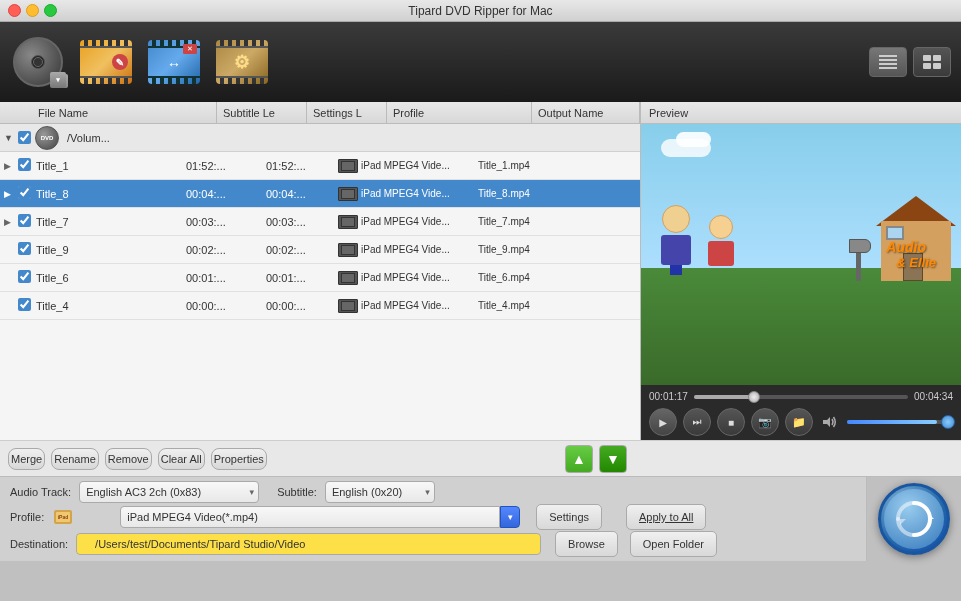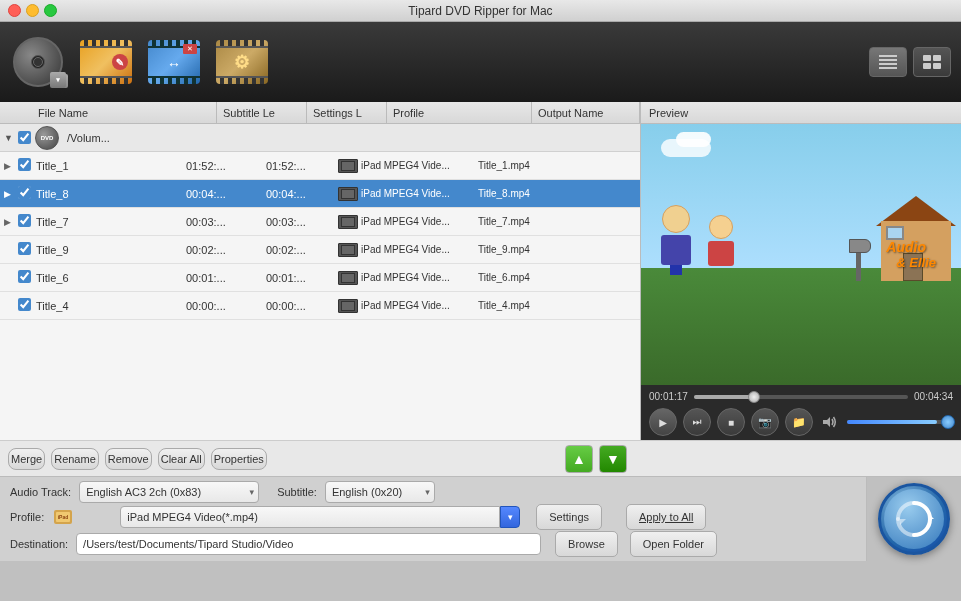--- a/index.html
+++ b/index.html
@@ -588,23 +588,23 @@
       display: flex;
       align-items: center;
     }
 
     .dest-input {
       flex: 1;
       max-width: 470px;
       height: 22px;
       border: 1px solid #aaa;
       border-radius: 4px;
-      background: #ffffff;
+      background: #fde047;
       font-size: 11px;
-      padding: 0 6px;
+      padding: 0 18px;
       color: #333;
     }
 
     
     .convert-btn {
       width: 72px;
       height: 72px;
       border-radius: 50%;
       background: radial-gradient(circle at 35% 30%, #88bbdd, #2266aa 60%, #1144aa);
       border: 3px solid #1a55a0;

